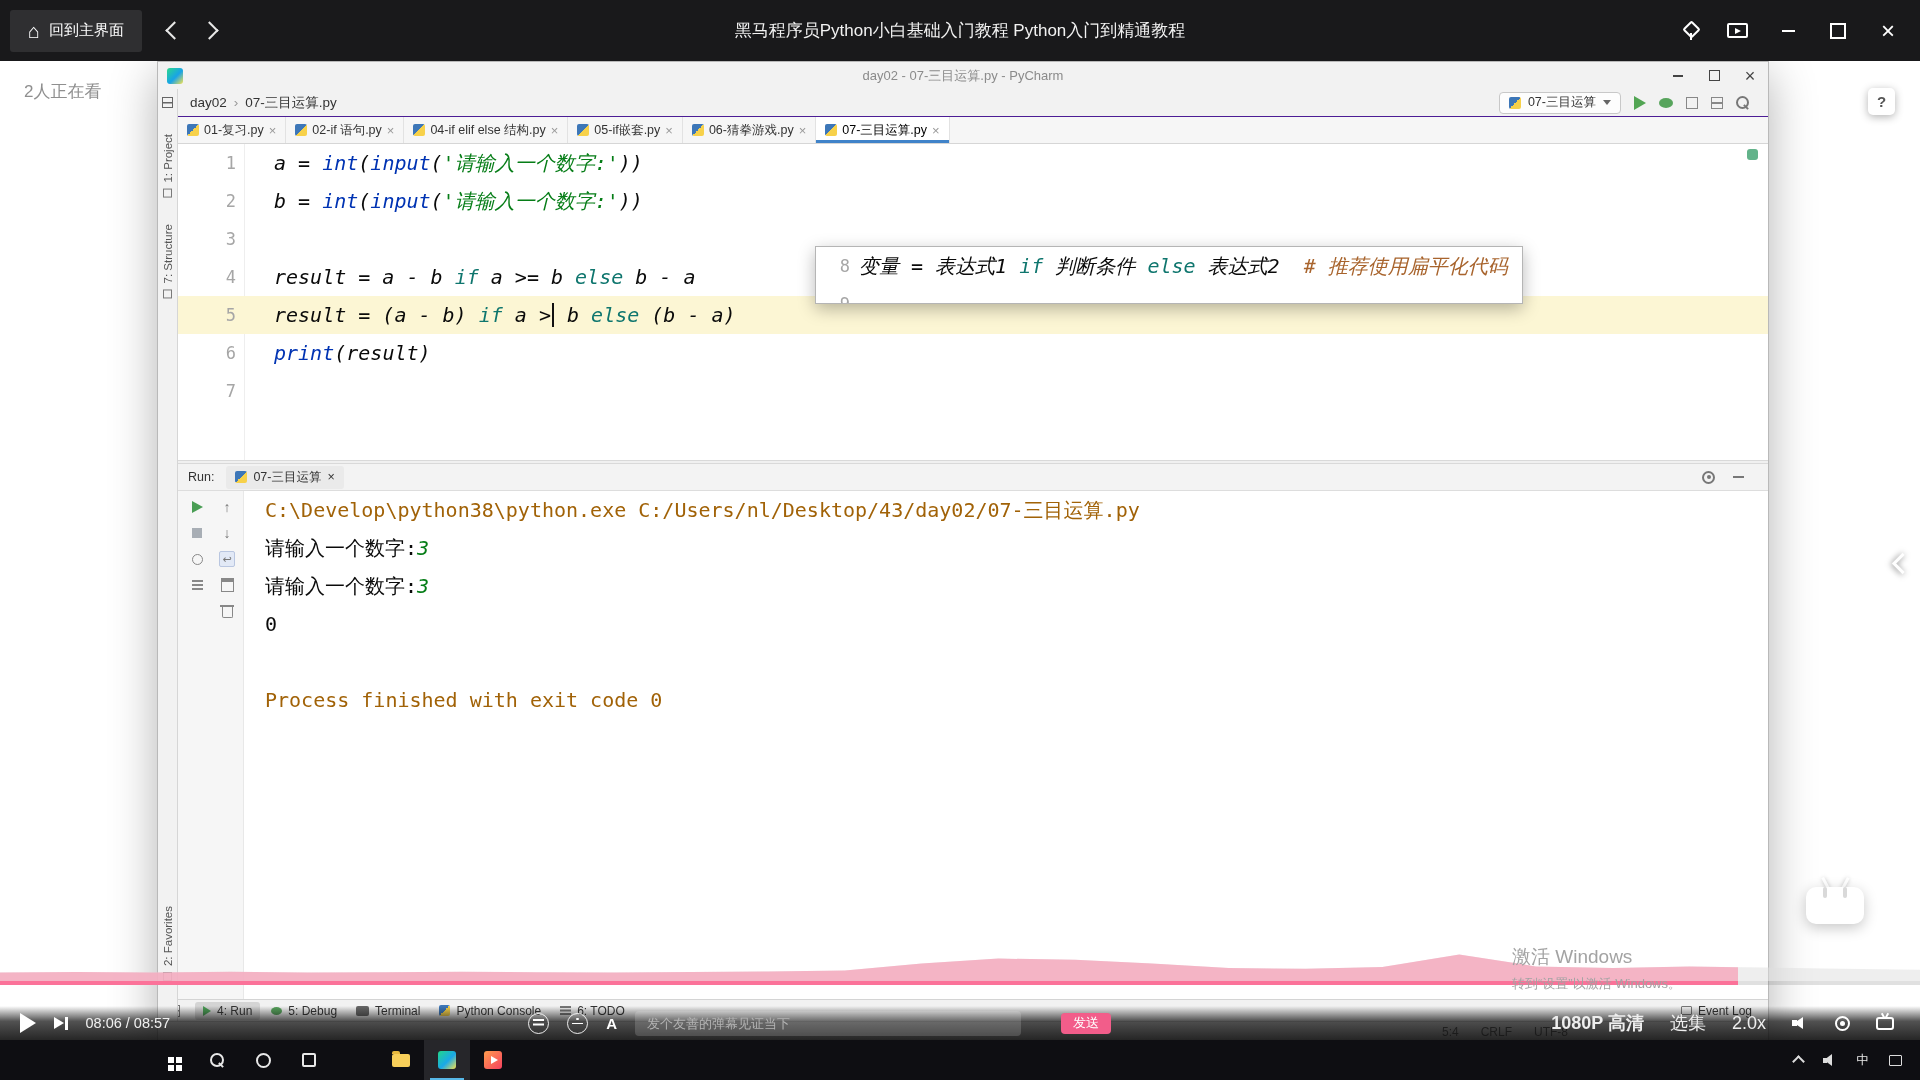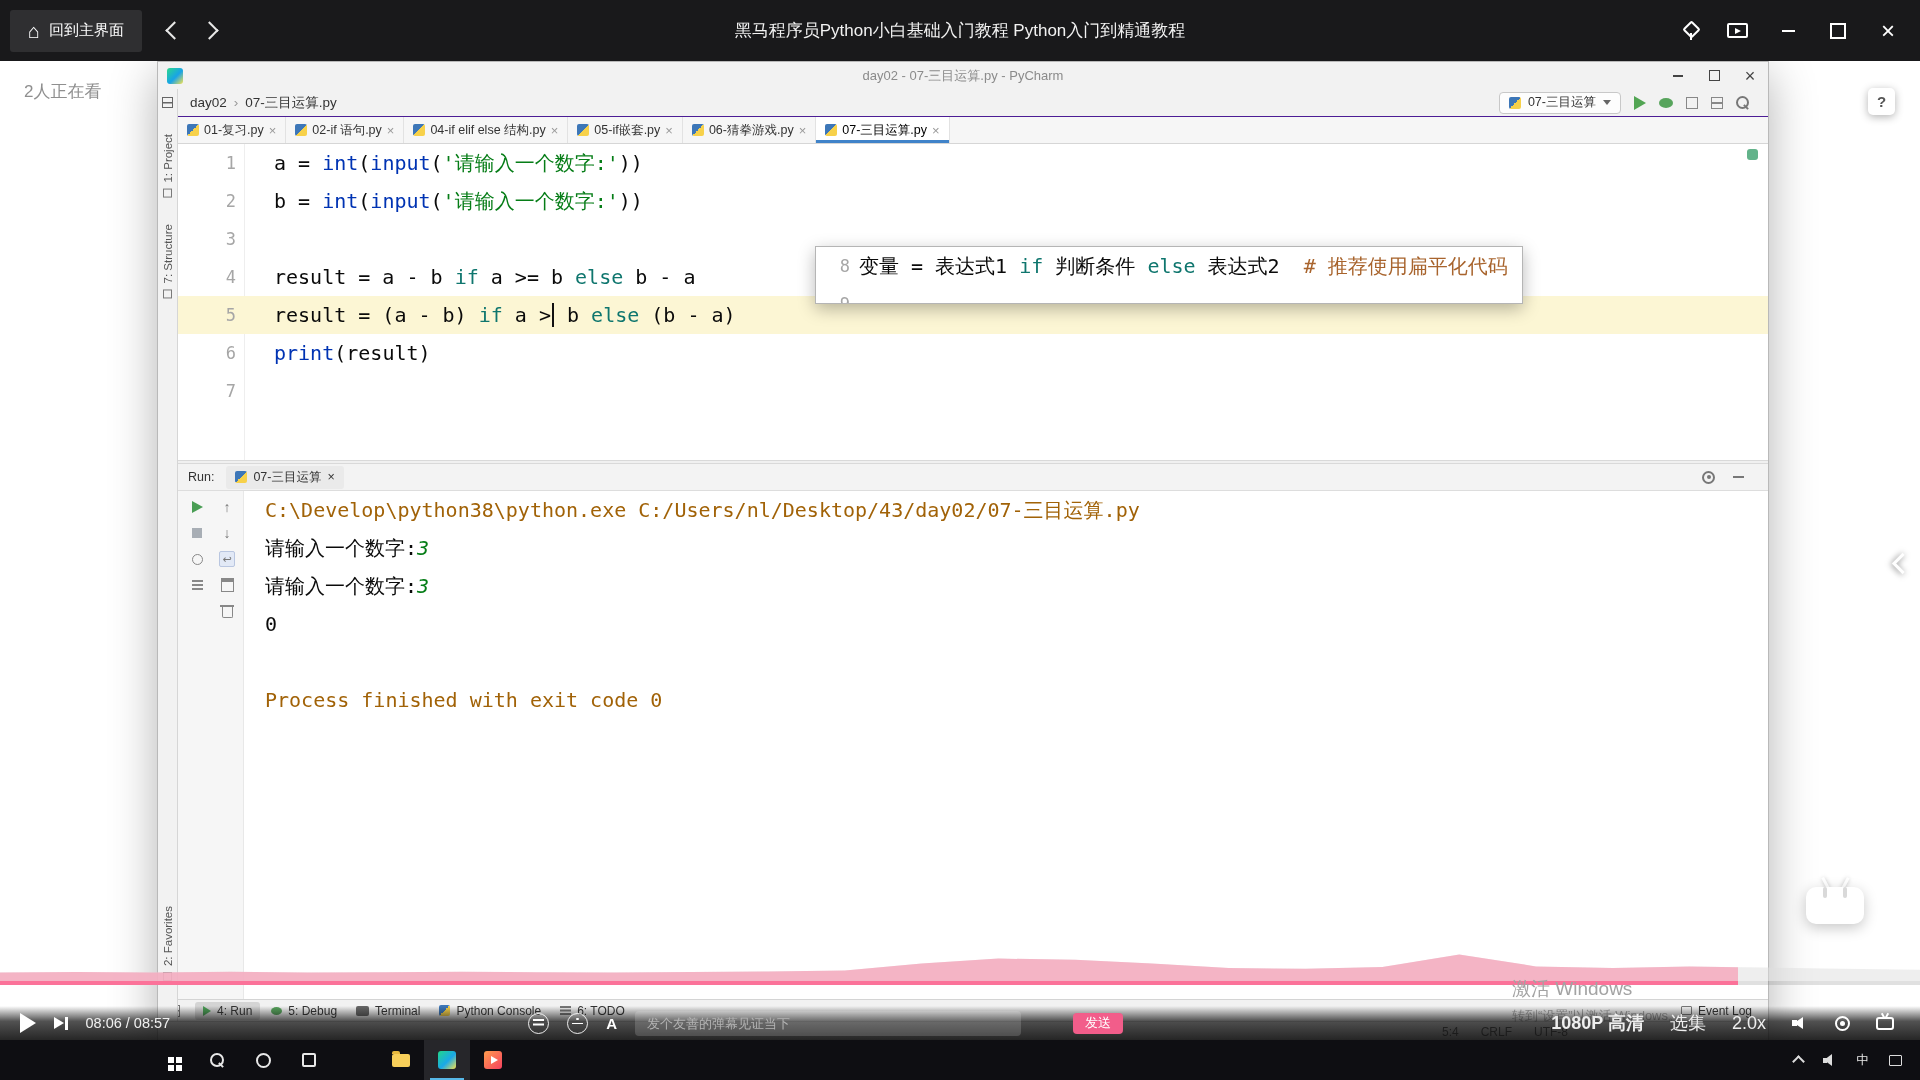--- a/index.html
+++ b/index.html
@@ -66,21 +66,21 @@
 .tab{display:flex;align-items:center;gap:5px;padding:0 9px;font-size:12.5px;color:#333;border-right:1px solid #e2e2e2;position:relative;cursor:pointer;}
 .tab.active{background:#fff;color:#000;}
 .tab.active::after{content:"";position:absolute;left:0;right:0;bottom:0;height:3px;background:#4083c9;}
 .icon-x::before{content:"×";}
 .tab .icon-x{color:#999;font-size:13px;line-height:1;}
 
 .pyc-editor{position:absolute;left:20px;top:82px;right:0;height:316px;background:#fff;}
 .pyc-editor::before{content:"";position:absolute;left:66px;top:0;bottom:0;width:1px;background:#eeeeee;}
 .eline{display:flex;height:38px;align-items:center;font-family:"DejaVu Sans Mono","Liberation Mono",monospace;font-size:20px;position:relative;z-index:1;}
 .eline .gut{width:58px;flex:none;text-align:right;color:#a6a6a6;font-size:17px;}
-.eline .code{padding-left:38px;white-space:pre;}
+.eline .code{padding-left:38px;white-space:pre;font-style:italic;}
 .eline.hl{background:#fcf6d4;}
 .tok-p{color:#0a0a0a;}
 .tok-k{color:#0f766e;}
 .tok-fn{color:#0033b3;}
 .tok-s{color:#067d17;}
 .tok-c{color:#a8642d;}
 .tok-sys{color:#a16207;}
 .tok-in{color:#067d17;font-style:italic;}
 .caret{display:inline-block;width:2px;height:24px;background:#111;vertical-align:text-bottom;margin:0 1px;}
 .inspect-dot{position:absolute;right:10px;top:5px;width:11px;height:11px;border-radius:3px;background:#62b38a;z-index:3;}
@@ -136,39 +136,39 @@
 
 
 .heat{position:absolute;left:0;top:953px;width:1920px;height:28px;z-index:30;pointer-events:none;}
 .heat-gray{position:absolute;left:0;top:0;width:1920px;height:28px;opacity:.5;}
 .heat-pinkclip{position:absolute;left:0;top:0;height:28px;overflow:hidden;}
 .heat-pinkclip svg{opacity:.85;}
 .heat svg{display:block;}
 .progressbar{position:absolute;left:0;top:981px;width:1920px;height:4px;background:rgba(130,130,130,.25);z-index:31;cursor:pointer;}
 .progress-fill{height:100%;background:#fb7299;}
 .watermark{position:absolute;left:1512px;top:944px;z-index:33;color:#a3a3a3;}
-.wm1{font-size:19px;margin-top:32px;}
+.wm1{font-size:19px;}
 .wm2{font-size:13px;margin-top:5px;}
 
 
 .controls{position:absolute;left:0;top:1006px;width:1920px;height:34px;z-index:34;display:flex;align-items:center;padding:0 20px;gap:18px;color:#eee;background:linear-gradient(to bottom,rgba(15,15,15,0),rgba(15,15,15,.72) 45%,rgba(15,15,15,.9));}
 .ic-play{width:0;height:0;border-left:16px solid #fff;border-top:10px solid transparent;border-bottom:10px solid transparent;cursor:pointer;}
 .ic-next{display:flex;align-items:center;cursor:pointer;}
 .ic-next::before{content:"";width:0;height:0;border-left:10px solid #fff;border-top:6.5px solid transparent;border-bottom:6.5px solid transparent;}
 .ic-next::after{content:"";width:2.5px;height:13px;background:#fff;margin-left:1px;}
 .ctl-time{font-size:14.5px;color:#f0f0f0;white-space:nowrap;}
 .dm-group{display:flex;align-items:center;gap:18px;margin-left:340px;}
 .dm-circle{width:21px;height:21px;border:1.8px solid rgba(255,255,255,.9);border-radius:50%;position:relative;cursor:pointer;}
 .dm-circle.c1::before{content:"";position:absolute;left:4px;right:4px;top:5.5px;height:1.8px;background:#fff;box-shadow:0 4.5px 0 #fff;}
 .dm-circle.c2::before{content:"";position:absolute;left:4px;right:4px;top:9px;height:1.8px;background:#fff;}
 .dm-circle.c2::after{content:"";position:absolute;left:8px;top:4px;width:2.5px;height:2.5px;background:#fff;border-radius:50%;}
 .dm-a{font-size:15px;font-weight:bold;color:#fff;cursor:pointer;}
 .dm-input{width:386px;height:25px;background:rgba(255,255,255,.16);border:none;border-radius:4px;padding:0 12px;color:#ddd;font-size:13px;outline:none;font-family:inherit;}
 .dm-input::placeholder{color:#b3b3b3;}
-.dm-send{width:50px;height:21px;border-radius:4px;background:#f25d8a;display:flex;align-items:center;justify-content:center;color:#fff;font-size:13px;margin-left:34px;cursor:pointer;}
+.dm-send{width:50px;height:21px;border-radius:4px;background:#f25d8a;display:flex;align-items:center;justify-content:center;color:#fff;font-size:13px;margin-left:22px;cursor:pointer;}
 .ctl-right{margin-left:auto;display:flex;align-items:center;gap:26px;padding-right:6px;font-size:18px;white-space:nowrap;}
 .ctl-quality{font-weight:bold;cursor:pointer;}
 .ctl-episodes,.ctl-speed{cursor:pointer;}
 .ic-vol{position:relative;width:17px;height:15px;cursor:pointer;}
 .ic-vol::before{content:"";position:absolute;left:0;top:4.5px;width:5px;height:6px;background:#fff;}
 .ic-vol::after{content:"";position:absolute;left:2px;top:1px;width:0;height:0;border-right:9px solid #fff;border-top:6.5px solid transparent;border-bottom:6.5px solid transparent;}
 .ic-gearw{width:15px;height:15px;border:2px solid #fff;border-radius:50%;position:relative;cursor:pointer;}
 .ic-gearw::after{content:"";position:absolute;left:3px;top:3px;width:5px;height:5px;background:#fff;border-radius:50%;}
 .ic-minitv{width:18px;height:13px;border:2px solid #fff;border-radius:3px;position:relative;cursor:pointer;}
 .ic-minitv::before{content:"";position:absolute;left:4px;top:-6px;width:2px;height:5px;background:#fff;transform:rotate(-30deg);}

